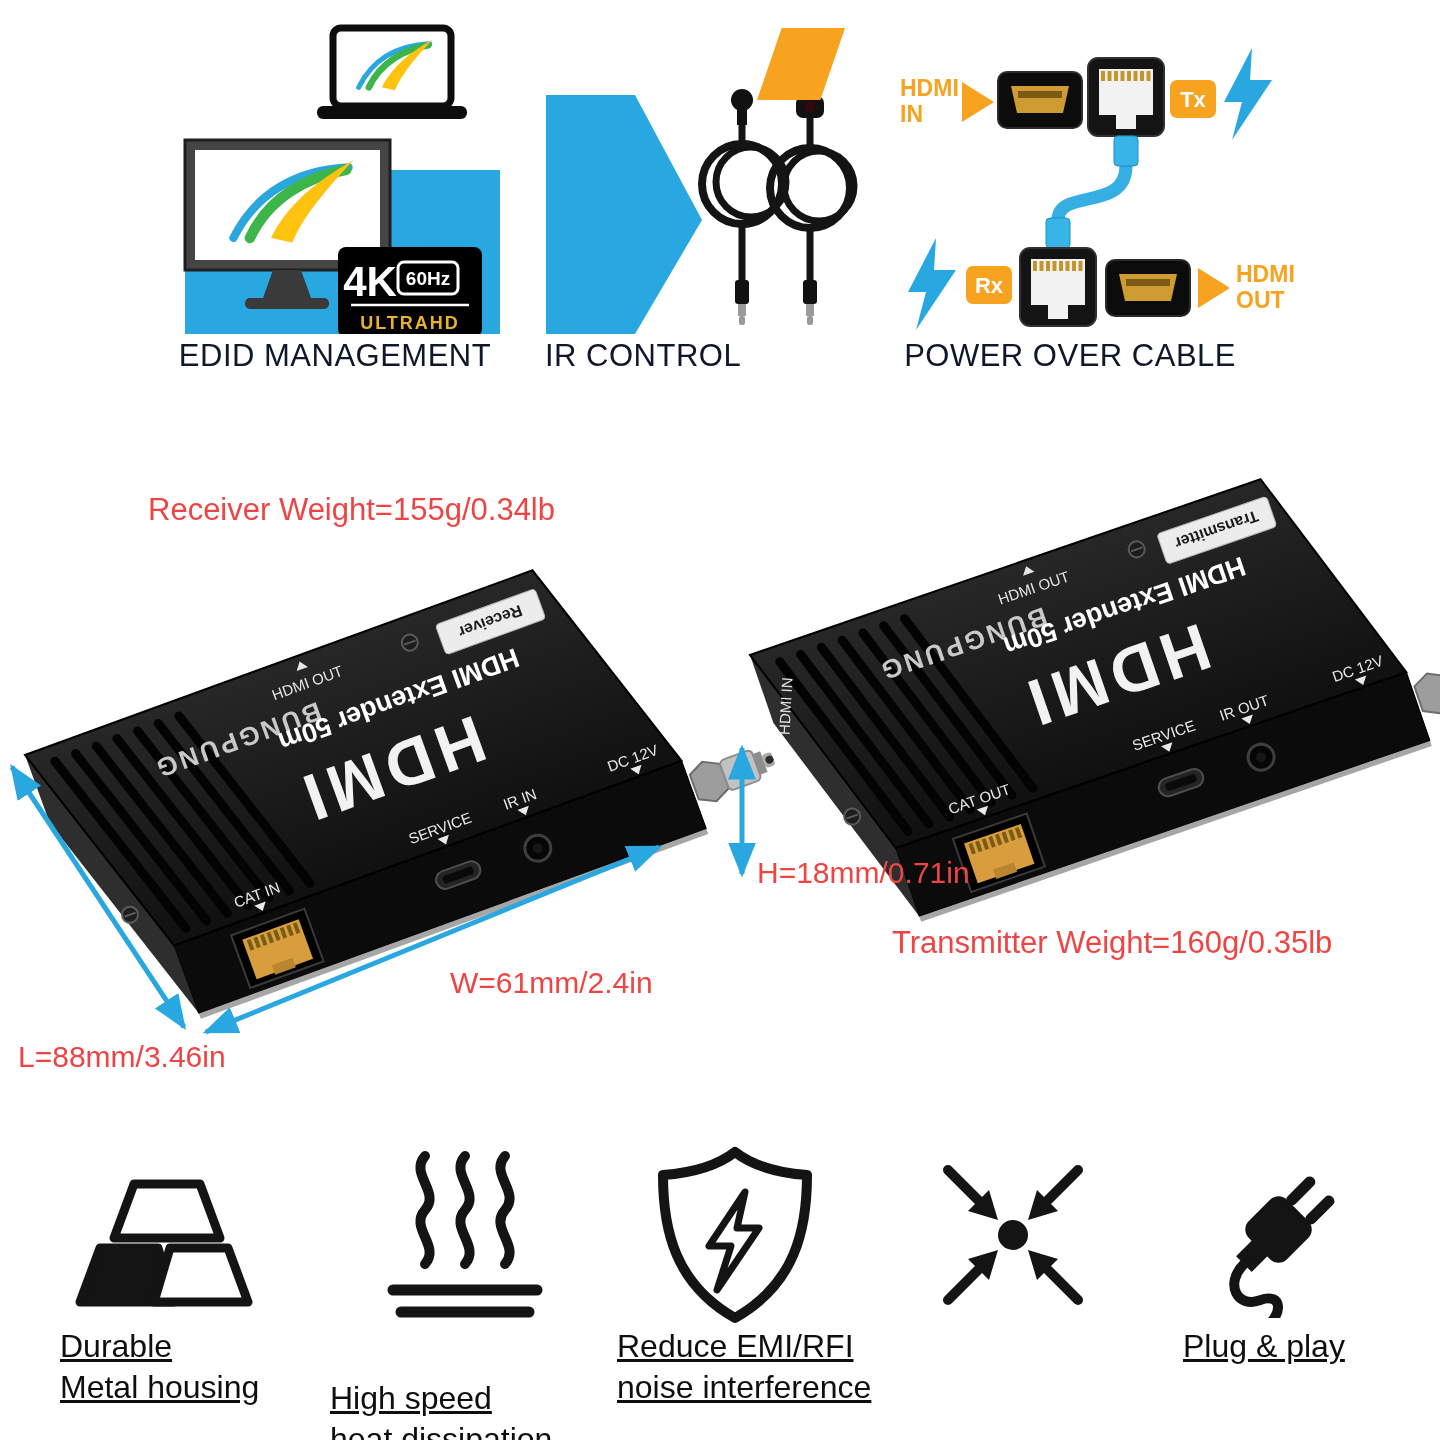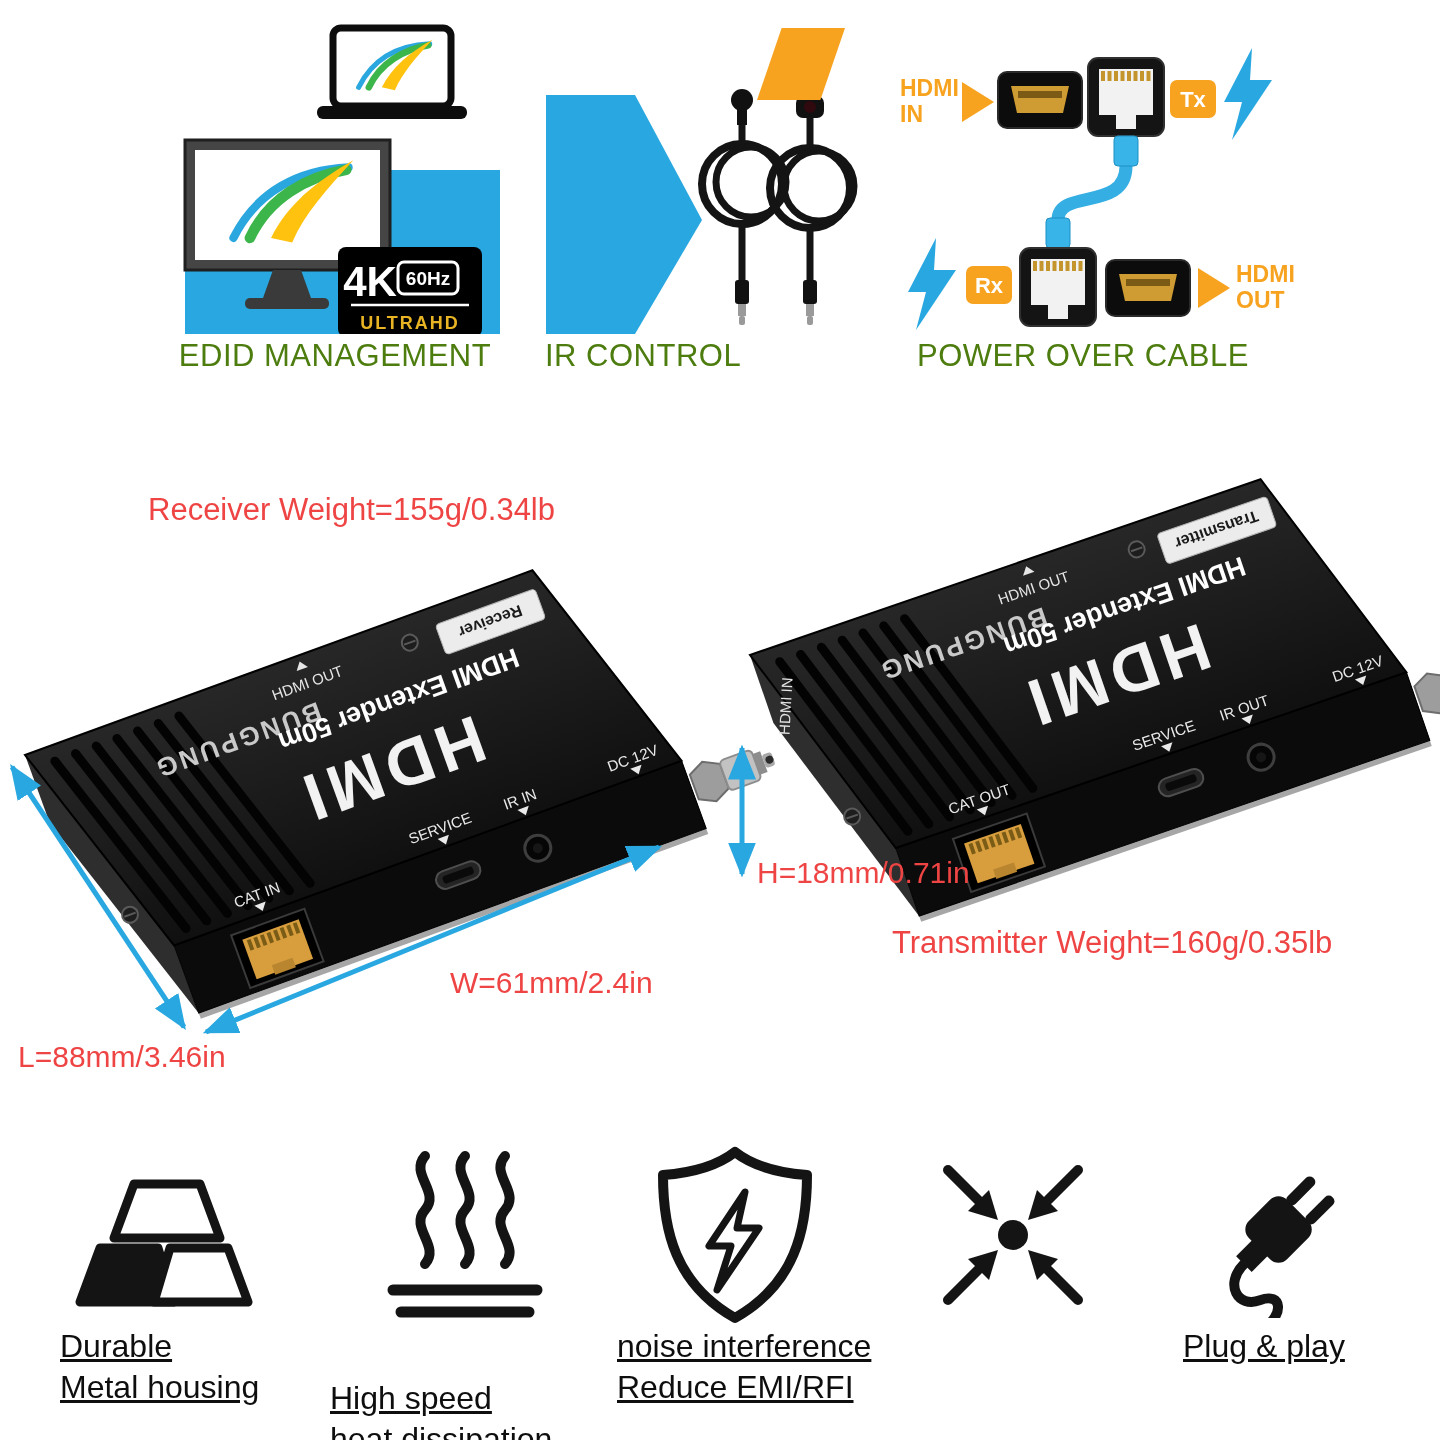--- a/index.html
+++ b/index.html
@@ -1,19 +1,19 @@
 <!DOCTYPE html>
 <html><head>
 <meta charset="utf-8">
 <style>
   html,body{margin:0;padding:0;background:#fff;}
   #canvas{position:relative;width:1440px;height:1440px;background:#fff;overflow:hidden;
           font-family:"Liberation Sans",sans-serif;color:#111;}
   .abs{position:absolute;}
-  .big-label{font-size:31px;color:#4d7c0f;letter-spacing:.5px;white-space:nowrap;}
+  .big-label{font-size:31px;color:#0f172a;letter-spacing:.5px;white-space:nowrap;}
   .dim-label{font-size:30px;color:#ef4444;white-space:nowrap;}
   .cap{font-size:32px;color:#0e0e0e;line-height:41px;white-space:nowrap;text-decoration:underline;}
   svg{display:block;}
   svg text{font-family:"Liberation Sans",sans-serif;}
 </style>
 </head>
 <body>
 
 <div id="canvas">
 
@@ -138,21 +138,21 @@
       <rect x="226" y="248" width="84" height="56" rx="9" fill="#0c0c0c" stroke="#2a2a2a" stroke-width="2"></rect>
       <polygon points="239,262 297,262 291,289 245,289" fill="#cf9b33"></polygon>
       <rect x="246" y="267" width="44" height="7" fill="#7a5a14"></rect>
     </g>
     <polygon points="318,256 318,296 350,276" fill="#f7a320"></polygon>
     <g fill="#f7a320" font-size="23" font-weight="bold">
       <text x="356" y="270">HDMI</text>
       <text x="356" y="296">OUT</text>
     </g>
   </svg>
-  <div class="abs big-label" style="left:917px;top:338px;width:370px;text-align:left">POWER OVER CABLE</div>
+  <div class="abs big-label" style="left:866px;top:338px;width:370px;text-align:right">POWER OVER CABLE</div>
 
   <div class="abs dim-label" style="left:148px;top:492px;font-size:31px">Receiver Weight=155g/0.34lb</div>
 
   <svg class="abs" style="left:-30px;top:540px" width="820" height="545" viewBox="0 0 820 545">
     <defs>
       <linearGradient id="tgR" x1="0" y1="0" x2="0" y2="1">
         <stop offset="0" stop-color="#272727"></stop>
           <stop offset="1" stop-color="#101010"></stop>
       </linearGradient>
     </defs>
@@ -366,22 +366,22 @@
   <div class="abs cap" style="left:330px;top:1378px">
     <span style="display:block">High speed</span>
     <span style="display:block">heat dissipation</span>
   </div>
 
   <svg class="abs" style="left:645px;top:1140px" width="180" height="192" viewBox="0 0 180 192">
     <path d="M90,12 C72,26 46,33 18,35 C18,90 30,144 90,178 C150,144 162,90 162,35 C134,33 108,26 90,12 Z" stroke="#141414" stroke-width="10" fill="none" stroke-linejoin="round"></path>
     <polygon points="100,52 64,106 86,106 72,150 114,88 92,88" stroke="#141414" stroke-width="7" fill="none" stroke-linejoin="round"></polygon>
   </svg>
   <div class="abs cap" style="left:617px;top:1326px">
+    <span style="display:block">Reduce EMI/RFI</span>
     <span style="display:block">noise interference</span>
-    <span style="display:block">Reduce EMI/RFI</span>
   </div>
 
   <svg class="abs" style="left:928px;top:1150px" width="170" height="170" viewBox="0 0 170 170">
     <circle cx="85" cy="85" r="15" fill="#141414"></circle>
     <g>
       <line x1="20" y1="20" x2="50" y2="50" stroke="#141414" stroke-width="10" stroke-linecap="round"></line>
       <polygon points="70,70 40,61 61,40" fill="#141414"></polygon>
     </g>
     <g transform="translate(170,0) scale(-1,1)">
       <line x1="20" y1="20" x2="50" y2="50" stroke="#141414" stroke-width="10" stroke-linecap="round"></line>

